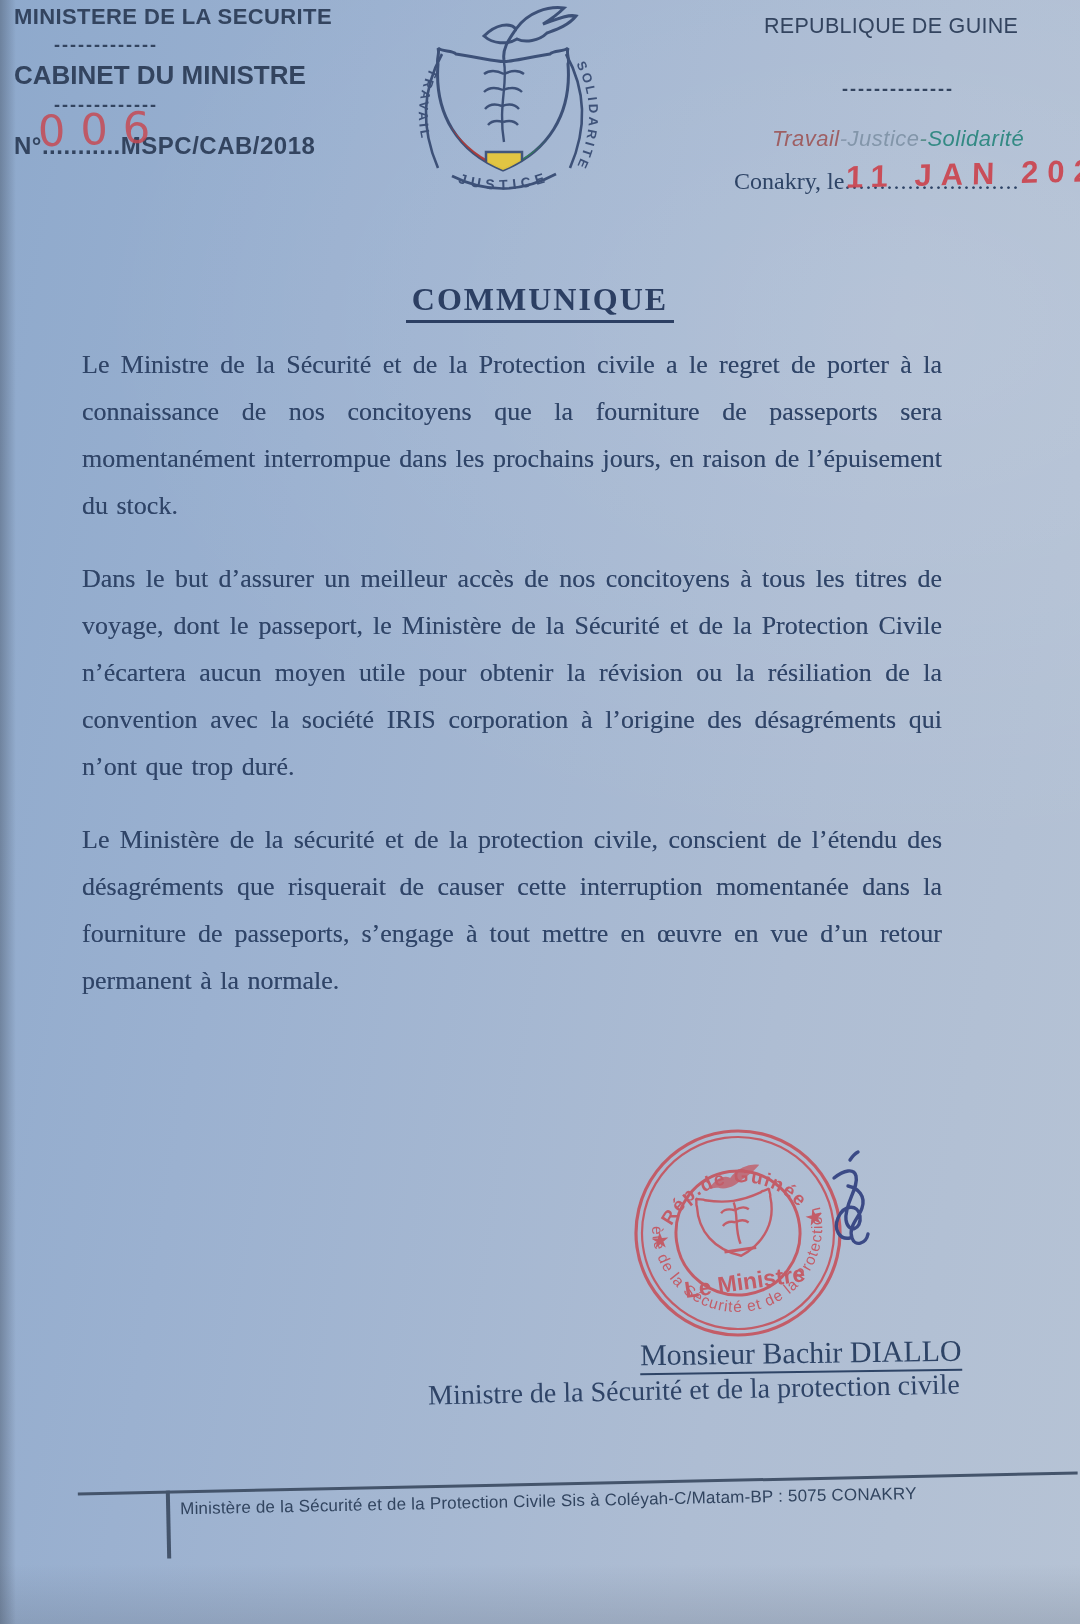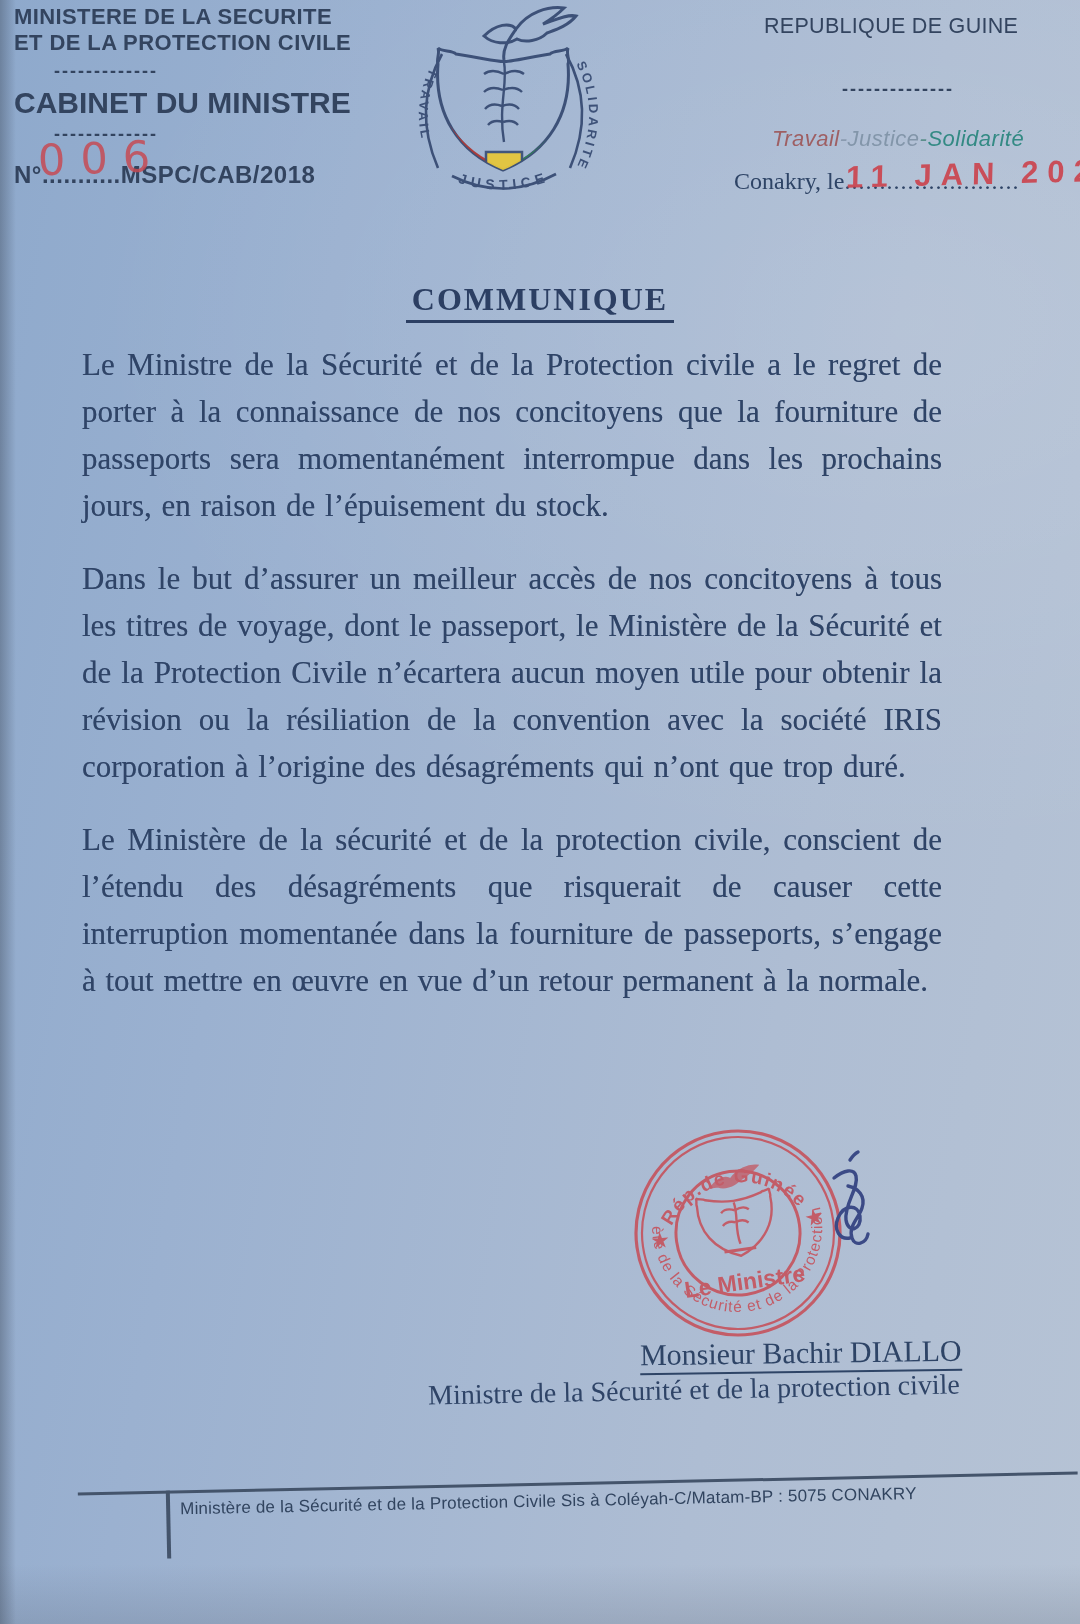--- a/index.html
+++ b/index.html
@@ -21,21 +21,21 @@
     background:linear-gradient(to top, rgba(70,80,95,0.18), rgba(70,80,95,0)); pointer-events:none;
   }
 
   
   .lh-left { position:absolute; left:14px; top:4px; width:360px;
     font-family:"Liberation Sans", sans-serif; font-weight:bold; color:#33445f; }
   .lh-left .l1, .lh-left .l2 { font-size:22px; letter-spacing:0.4px; line-height:26px; }
   .dashes { font-family:"Liberation Sans", sans-serif; font-weight:bold; color:#33445f;
     font-size:18px; letter-spacing:2px; }
   .lh-left .d1 { margin:5px 0 4px 40px; }
-  .lh-left .l3 { font-size:30px; margin-top:4px; }
+  .lh-left .l3 { font-size:26px; margin-top:4px; }
   .lh-left .d2 { margin:4px 0 0 40px; }
   .ref-line { position:relative; margin-top:16px; font-size:24px; letter-spacing:0.5px; }
   .ref-stamp {
     position:absolute; left:24px; top:-28px;
     font-family:"DejaVu Sans", sans-serif; font-weight:400;
     font-size:43px; letter-spacing:15px; color:rgba(198,74,84,0.85);
     transform:rotate(-2deg);
   }
 
   .lh-center { position:absolute; left:398px; top:2px; width:212px; height:198px; }
@@ -61,21 +61,21 @@
     transform:rotate(-1.5deg) skewX(-3deg); white-space:nowrap;
   }
 
   
   .title { position:absolute; top:281px; left:0; width:100%; text-align:center; }
   .title span { display:inline-block; font-weight:bold; font-size:32px; letter-spacing:2px;
     color:#2c3f63; border-bottom:3px solid #2c3f63; padding:0 6px 2px 6px; }
 
   
   .body-text { position:absolute; left:82px; top:341px; width:860px;
-    font-size:31px; line-height:47px; text-align:justify;
+    font-size:26px; line-height:47px; text-align:justify;
     color:#2f4467; text-shadow:0 0 0.6px rgba(47,68,103,0.55); word-spacing:2px; }
   .body-text p { margin-bottom:26px; }
   .body-text p.p2 { text-indent:8px; }
 
   
   .seal-wrap { position:absolute; left:598px; top:1118px; width:330px; height:260px; }
   .sig-name { position:absolute; left:640px; top:1336px; font-size:30px; color:#2e4466;
     border-bottom:2.5px solid #2e4466; padding-bottom:1px; transform:rotate(-0.8deg); white-space:nowrap; }
   .sig-title { position:absolute; left:428px; top:1374px; font-size:28px; color:#2f4467;
     transform:rotate(-1.2deg); white-space:nowrap; }
@@ -89,21 +89,20 @@
 
   svg text { font-family:"Liberation Sans", sans-serif; }
 </style>
 </head>
 <body>
 
 <div class="page">
 
   <div class="lh-left">
     <div class="l1">MINISTERE DE LA SECURITE</div>
-    <div class="l2">ET DE LA PROTECTION CIVILE</div>
     <div class="dashes d1">-------------</div>
     <div class="l3">CABINET DU MINISTRE</div>
     <div class="dashes d2">-------------</div>
     <div class="ref-line">
       <span class="ref-stamp">006</span>
       <span>N°</span><span>...........</span><span>MSPC/CAB/2018</span>
     </div>
   </div>
 
   <div class="lh-center">

